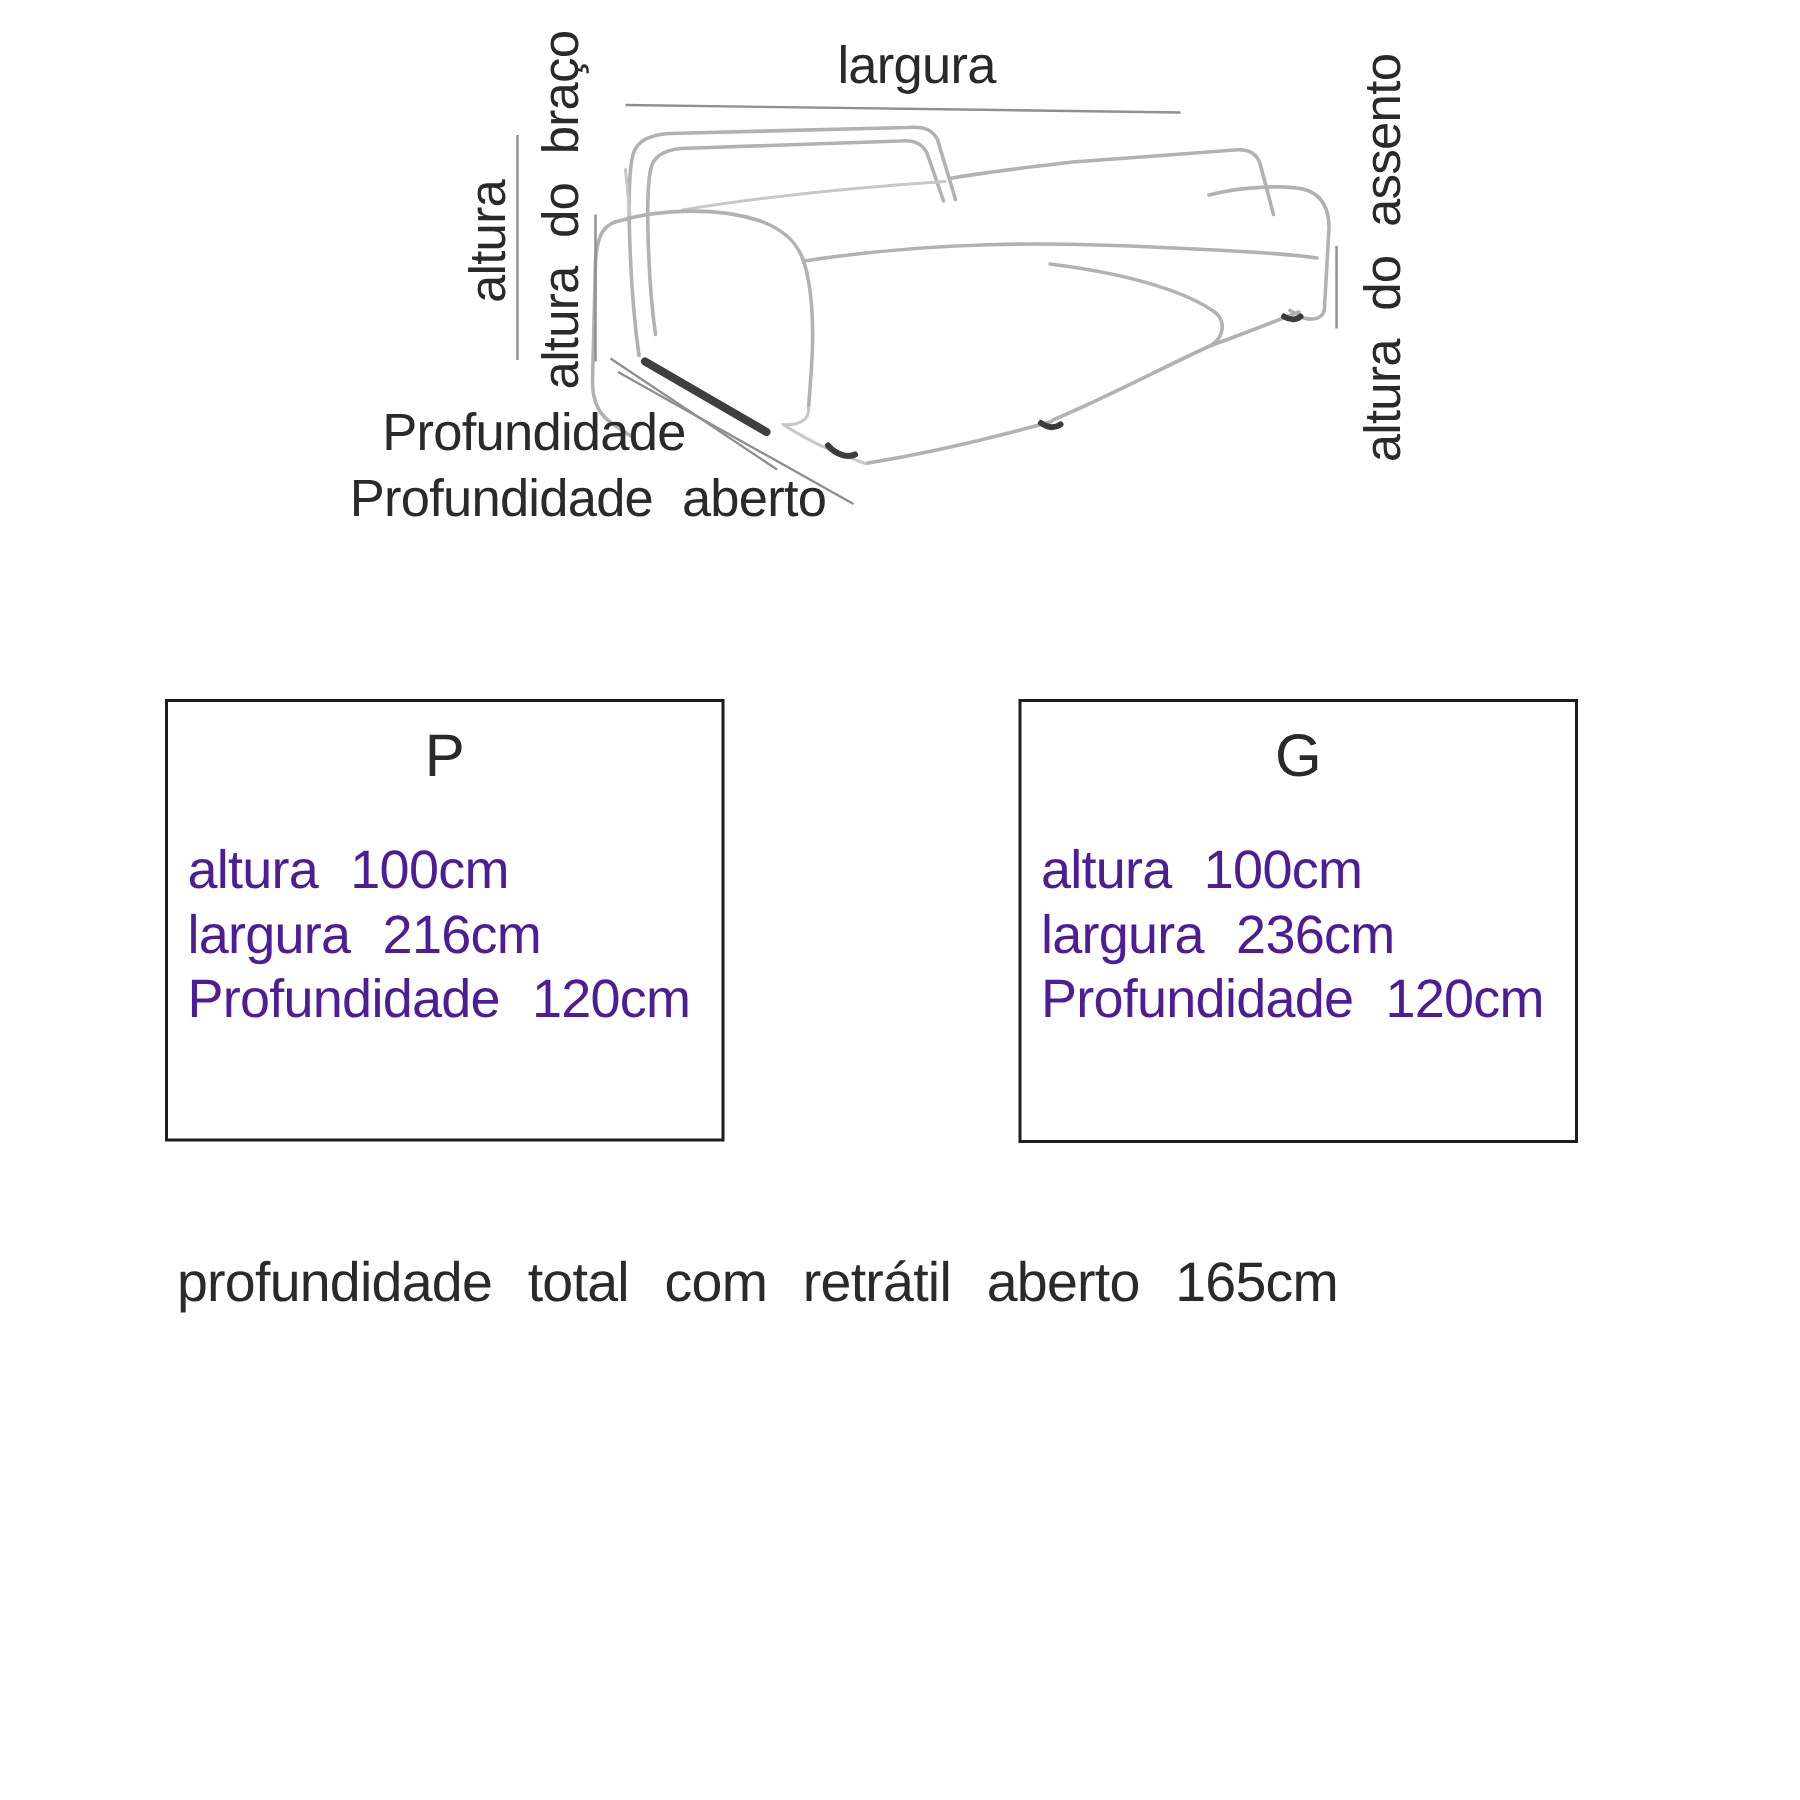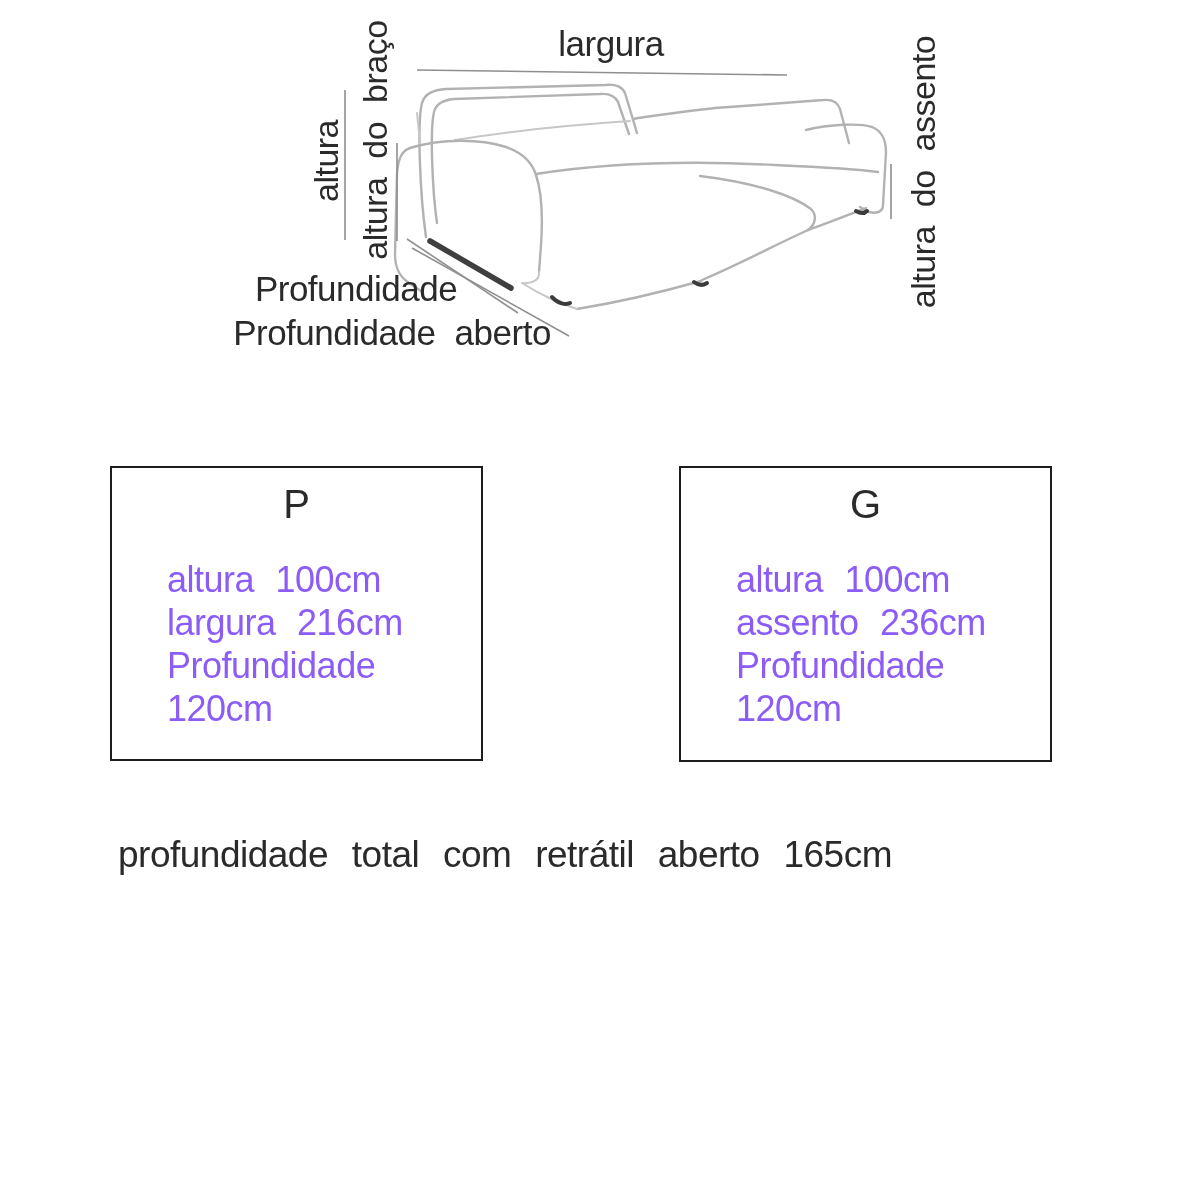--- a/index.html
+++ b/index.html
@@ -70,22 +70,21 @@
     font-size: 40px;
     color: #2a2a2a;
   }
   .card-lines {
     position: absolute;
     left: 13px; top: 90px;
     font-size: 36px;
     line-height: 43px;
     letter-spacing: -0.5px;
     word-spacing: 12px;
-    color: #8b5cf6;
-    margin-left: 42px;
+    color: #4c1d95;
   }
 
   
   .specs {
     position: absolute;
     left: 118px; top: 824px;
     font-size: 37px;
     line-height: 62px;
     letter-spacing: -0.5px;
     word-spacing: 14px;
@@ -153,21 +152,21 @@
       <div class="card-line">altura 100cm</div>
       <div class="card-line">largura 216cm</div>
       <div class="card-line">Profundidade 120cm</div>
     </div>
   </section>
 
   <section class="card card-g">
     <div class="card-title">G</div>
     <div class="card-lines">
       <div class="card-line">altura 100cm</div>
-      <div class="card-line">assento 236cm</div>
+      <div class="card-line">largura 236cm</div>
       <div class="card-line">Profundidade 120cm</div>
     </div>
   </section>
 
   <section class="specs">
     <div class="spec-line">profundidade total com retrátil aberto 165cm</div>
   </section>
 
 </div>
 

